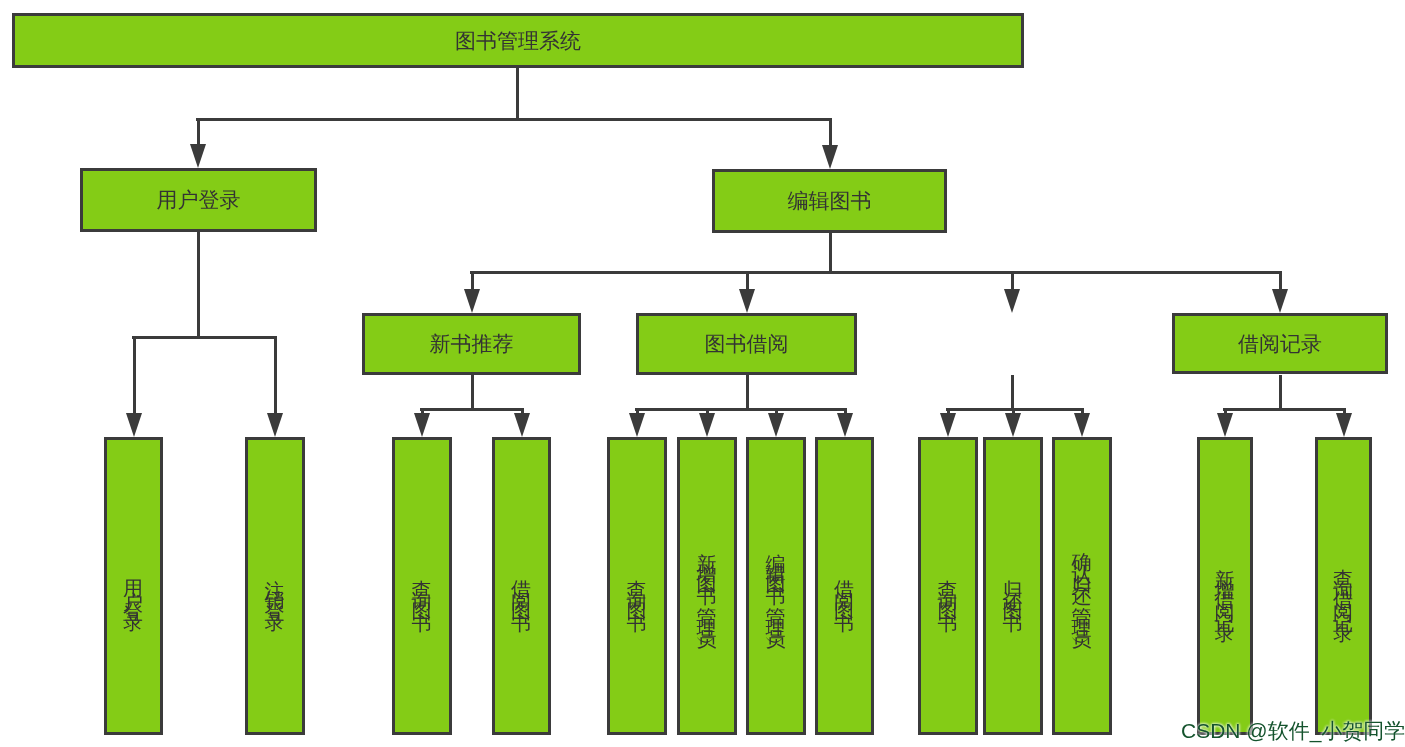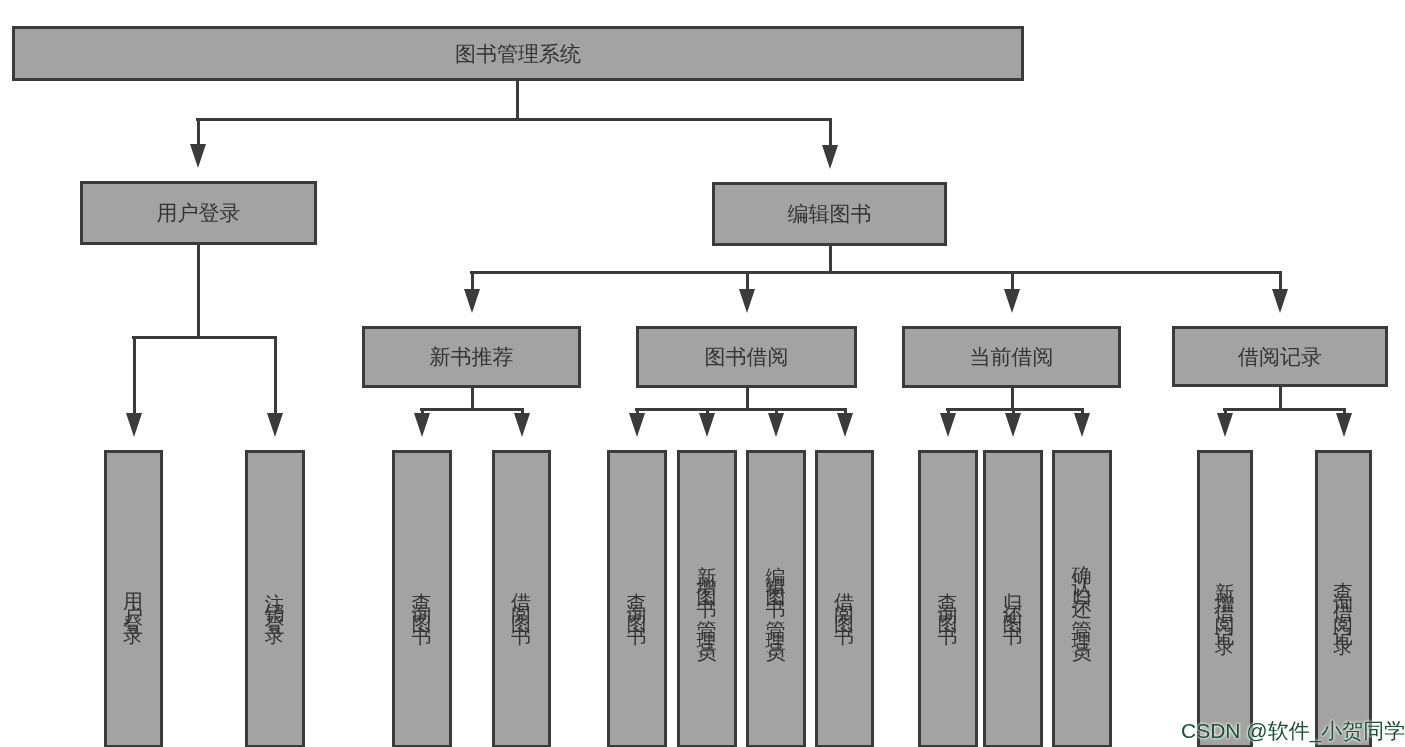--- a/index.html
+++ b/index.html
@@ -1,24 +1,24 @@
 <!DOCTYPE html>
 <html><head>
 <meta charset="utf-8">
 <style>
   html,body { margin:0; padding:0; background:#ffffff; }
   .stage {
     position:relative; width:1405px; height:747px; background:#ffffff;
     font-family:"Liberation Sans","DejaVu Sans",sans-serif; overflow:hidden;
   }
   .box {
-    position:absolute; box-sizing:border-box; background:#a3a3a3;
+    position:absolute; box-sizing:border-box; background:#84cc16;
     border:3px solid #3b3b3b; color:#333333;
     display:flex; align-items:center; justify-content:center;
-    font-size:21px; text-align:center; line-height:1.2;margin-top:13px;
+    font-size:21px; text-align:center; line-height:1.2;
   }
   .leaf {
     writing-mode:vertical-rl; text-orientation:mixed;
     font-size:20px; letter-spacing:11px;
   }
   .vline, .hline { position:absolute; background:#3b3b3b; }
   .arrow {
     position:absolute; width:0; height:0;
     border-left:8px solid transparent; border-right:8px solid transparent;
     border-top:24px solid #3b3b3b;
@@ -84,21 +84,20 @@
     <div class="arrow" style="left: 940px; top: 413px;"></div>
     <div class="arrow" style="left: 1005px; top: 413px;"></div>
     <div class="arrow" style="left: 1074px; top: 413px;"></div>
     <div class="arrow" style="left: 1217px; top: 413px;"></div>
     <div class="arrow" style="left: 1336px; top: 413px;"></div>
     <div class="box" style="left: 12px; top: 13px; width: 1012px; height: 55px;">图书管理系统</div>
     <div class="box" style="left: 80px; top: 168px; width: 237px; height: 64px;">用户登录</div>
     <div class="box" style="left: 712px; top: 169px; width: 235px; height: 64px;">编辑图书</div>
     <div class="box" style="left: 362px; top: 313px; width: 219px; height: 62px;">新书推荐</div>
     <div class="box" style="left: 636px; top: 313px; width: 221px; height: 62px;">图书借阅</div>
-    <div class="box" style="left: 902px; top: 313px; width: 219px; height: 62px;">当前借阅</div>
     <div class="box" style="left: 1172px; top: 313px; width: 216px; height: 61px; text-align: right;">借阅记录</div>
     <div class="box leaf" style="left: 104px; top: 437px; width: 59px; height: 298px;">用户登录</div>
     <div class="box leaf" style="left: 245px; top: 437px; width: 60px; height: 298px;">注销登录</div>
     <div class="box leaf" style="left: 392px; top: 437px; width: 60px; height: 298px;">查询图书</div>
     <div class="box leaf" style="left: 492px; top: 437px; width: 59px; height: 298px;">借阅图书</div>
     <div class="box leaf" style="left: 607px; top: 437px; width: 60px; height: 298px;">查询图书</div>
     <div class="box leaf" style="left: 677px; top: 437px; width: 60px; height: 298px;">新增图书（管理员）</div>
     <div class="box leaf" style="left: 746px; top: 437px; width: 60px; height: 298px;">编辑图书（管理员）</div>
     <div class="box leaf" style="left: 815px; top: 437px; width: 59px; height: 298px;">借阅图书</div>
     <div class="box leaf" style="left: 918px; top: 437px; width: 60px; height: 298px;">查询图书</div>

